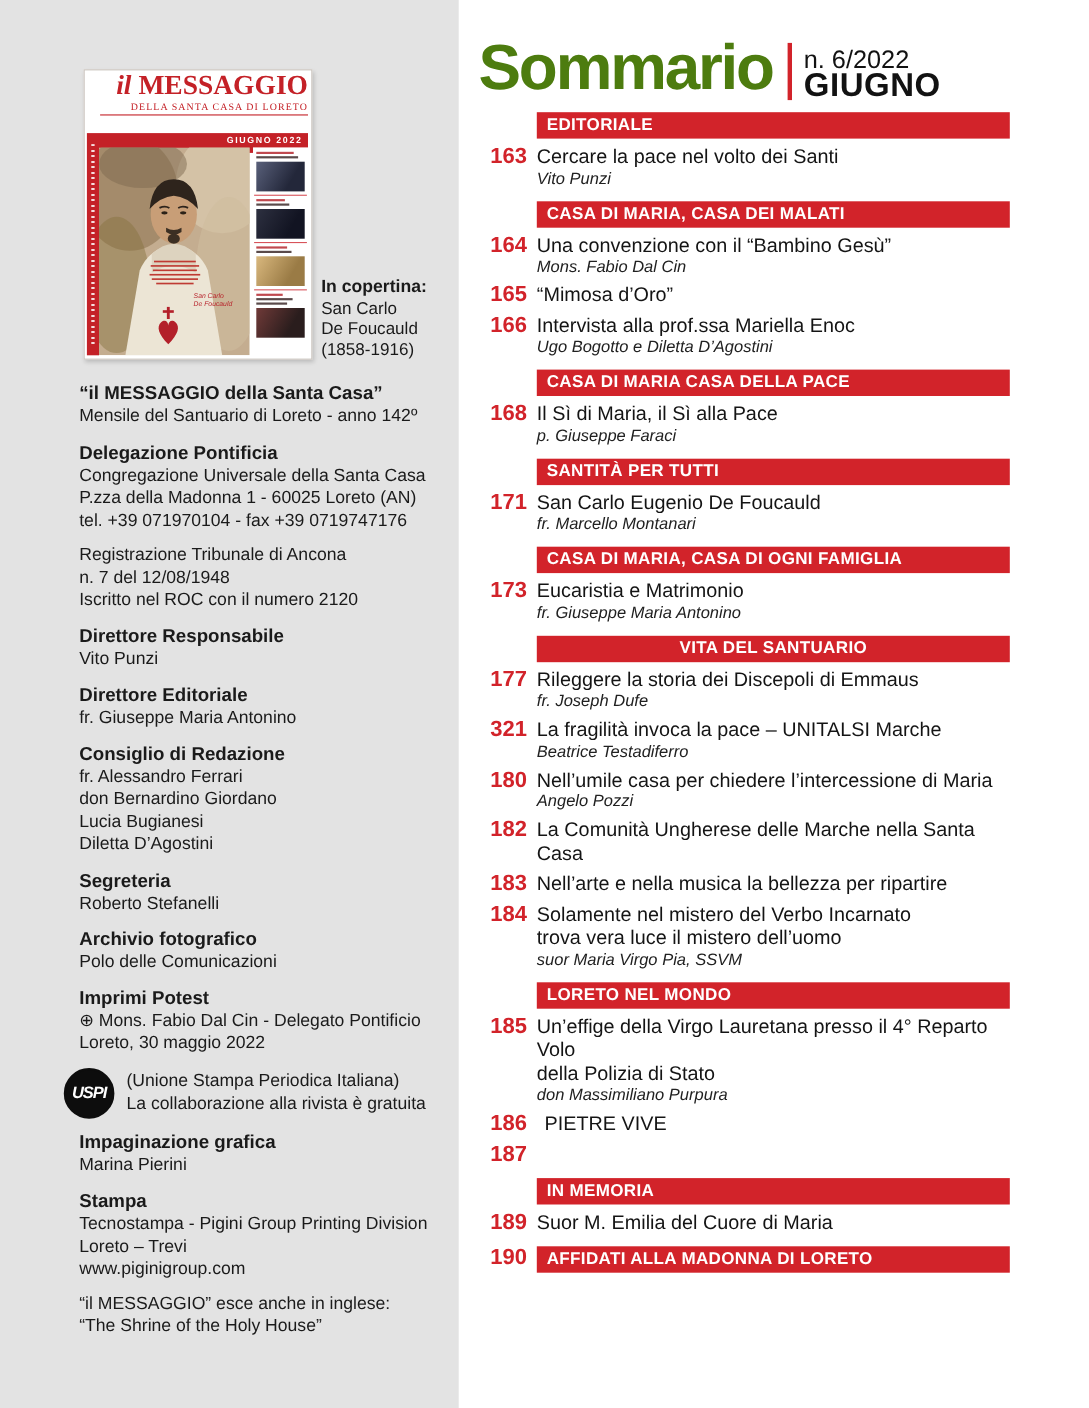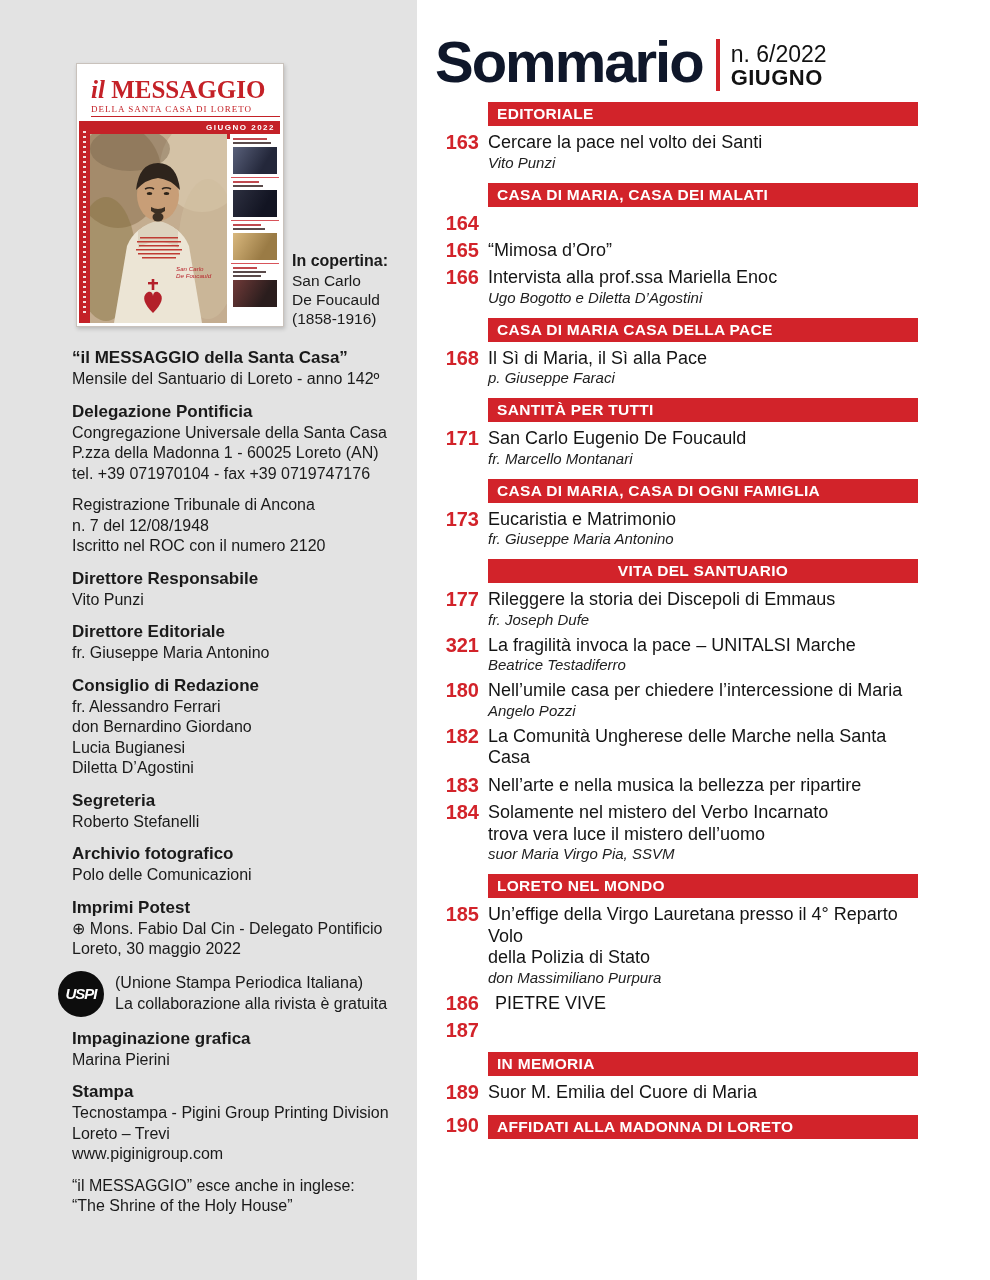--- a/index.html
+++ b/index.html
@@ -8,21 +8,21 @@
     font-family:"Liberation Sans",sans-serif;color:#1a1a1a;overflow:hidden;
   }
   
   .panel{position:absolute;left:0;top:0;width:417px;height:1280px;background:#e3e3e3;}
 
   
   .cover{
     position:absolute;left:76px;top:63px;width:206px;height:262px;background:#fff;
     border:1px solid #c9c2bc;box-shadow:1px 2px 4px rgba(0,0,0,.18);overflow:hidden;
   }
-  .cover-masthead{position:absolute;top:12px;left:14px;right:3px;text-align:left;}
+  .cover-masthead{position:absolute;top:0;left:14px;right:3px;text-align:right;}
   .cover-title{font-family:"Liberation Serif",serif;color:#c42127;font-size:25px;font-weight:bold;line-height:27px;white-space:nowrap;}
   .cover-title .it{font-style:italic;text-transform:lowercase;}
   .cover-subtitle{font-family:"Liberation Serif",serif;color:#c42127;font-size:9px;letter-spacing:1px;border-bottom:1px solid #c42127;padding-bottom:2px;margin-top:1px;white-space:nowrap;}
   .cover-strip{position:absolute;top:57px;left:13px;right:3px;height:18px;background:#c42127;color:#fff;
     font-size:8px;font-weight:bold;letter-spacing:1.5px;line-height:13px;text-align:right;padding-right:5px;box-sizing:border-box;}
   .cover-spine{position:absolute;left:2px;top:57px;bottom:3px;width:11px;background:#c42127;}
   .cover-spine::after{content:"";position:absolute;left:4px;top:10px;bottom:10px;width:3px;
     background:repeating-linear-gradient(to bottom,rgba(255,255,255,.85) 0 2px,transparent 2px 5px);}
   .cover-art{position:absolute;left:13px;top:70px;width:137px;bottom:3px;}
   .cover-art svg{width:100%;height:100%;display:block;}
@@ -42,25 +42,25 @@
   .col-heading{font-weight:bold;font-size:17px;line-height:22px;}
   .col-line{font-size:16px;line-height:20.5px;}
   .uspi-row{display:flex;align-items:center;gap:11px;margin:2px 0 11px -14px;}
   .uspi-logo{width:46px;height:46px;min-width:46px;border-radius:50%;background:#0d0d0d;color:#fff;
     display:flex;align-items:center;justify-content:center;font-weight:bold;font-style:italic;
     font-size:15px;letter-spacing:-1px;border:2px solid #0d0d0d;box-sizing:border-box;}
 
   
   .toc{position:absolute;left:435px;top:33px;width:483px;}
   .toc-header{display:flex;align-items:flex-start;}
-  .toc-title{font-size:58px;font-weight:bold;color:#0f172a;line-height:58px;letter-spacing:-2px;}
+  .toc-title{font-size:58px;font-weight:bold;color:#4d7c0f;line-height:58px;letter-spacing:-2px;}
   .toc-divider{width:4px;height:52px;background:#d2232a;margin:6px 11px 0 13px;}
   .toc-issue{padding-top:9px;color:#121212;}
   .issue-no{font-size:23px;line-height:24px;}
-  .issue-month{font-size:22px;line-height:24px;font-weight:bold;letter-spacing:.5px;}
+  .issue-month{font-size:30px;line-height:24px;font-weight:bold;letter-spacing:.5px;text-align:center;}
   .toc-list{margin-top:3px;}
   .toc-row{display:flex;align-items:flex-start;}
   .row-page{width:44px;min-width:44px;text-align:right;padding-right:9px;
     font-weight:bold;color:#d2232a;font-size:20px;line-height:21px;}
   .row-body{flex:1;min-width:0;}
   .banner{background:#d2232a;color:#fff;font-weight:bold;font-size:15.5px;line-height:21px;
     padding:1px 9px 2px;letter-spacing:.3px;}
   .banner.center{text-align:center;}
   .banner-row{margin:11px 0 6px;}
   .entry{margin-bottom:6px;}
@@ -290,20 +290,26 @@
     </div>
   </div>
 
   <div class="toc-row banner-row">
     <div class="row-page"></div>
     <div class="row-body banner">CASA DI MARIA, CASA DEI MALATI</div>
   </div>
 
   <div class="toc-row entry">
     <div class="row-page">164</div>
+    <div class="row-body">
+      <div class="titles">
+              <div class="title-line">Una convenzione con il “Bambino Gesù”</div>
+            </div>
+      <div class="author">Mons. Fabio Dal Cin</div>
+    </div>
   </div>
 
   <div class="toc-row entry">
     <div class="row-page">165</div>
     <div class="row-body">
       <div class="titles">
               <div class="title-line">“Mimosa d’Oro”</div>
             </div>
 
     </div>

